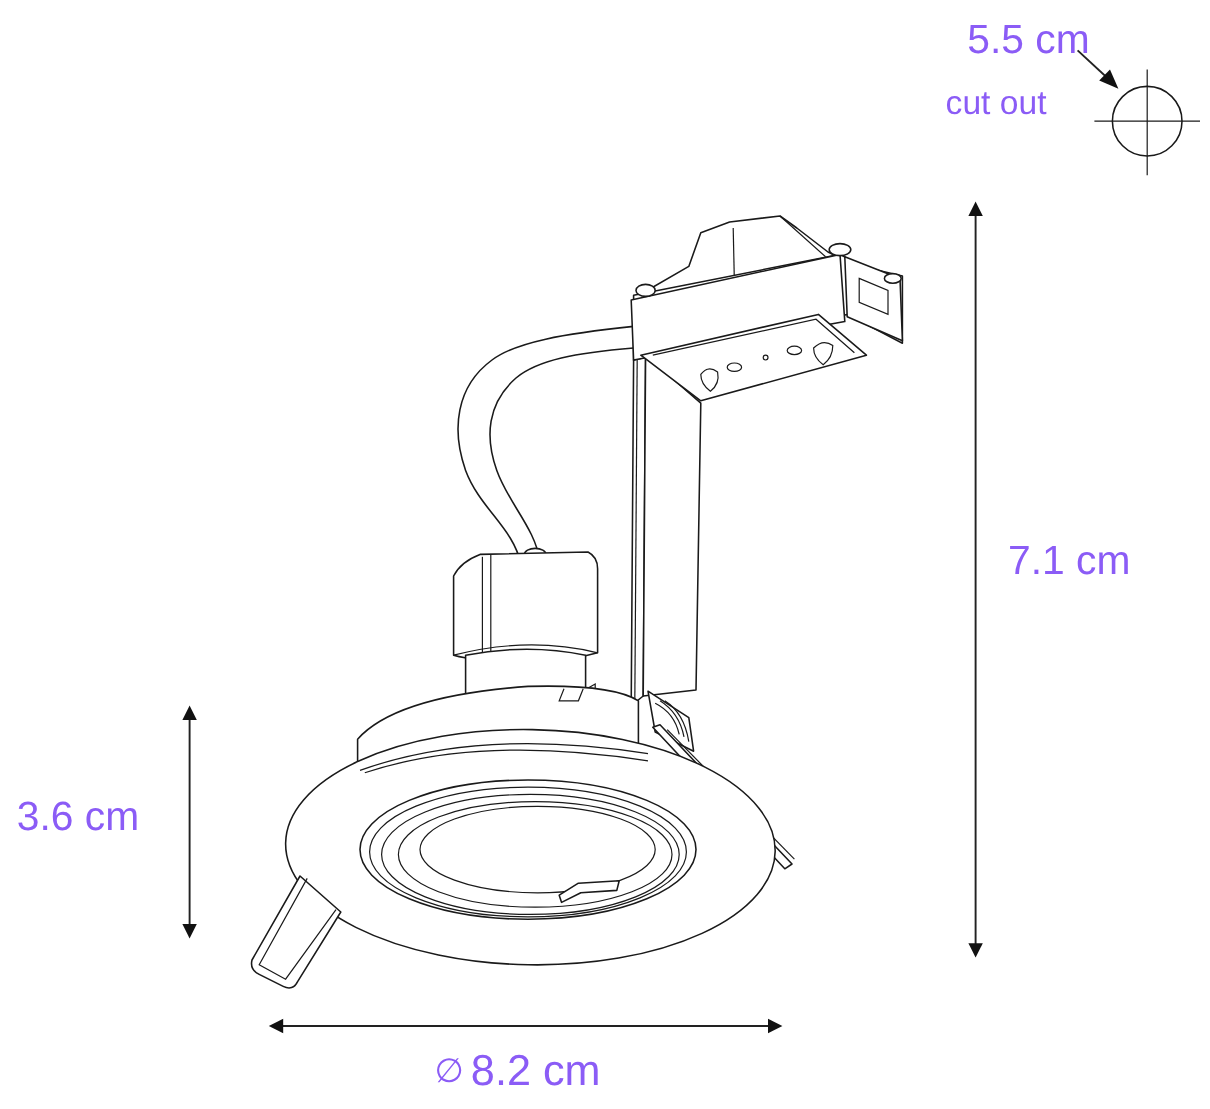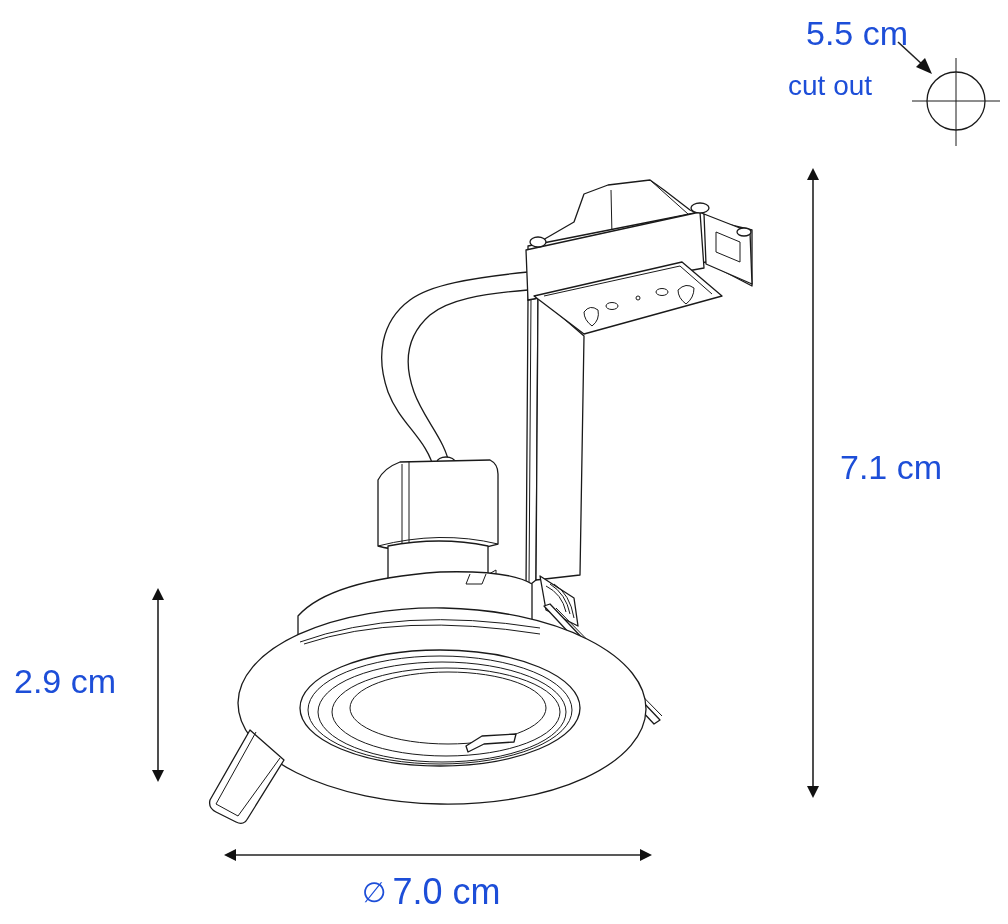--- a/index.html
+++ b/index.html
@@ -1,20 +1,20 @@
 <!DOCTYPE html>
 <html><head>
 <meta charset="utf-8">
 <style>
   html, body { margin: 0; padding: 0; background: #ffffff; }
   body { width: 1008px; height: 924px; position: relative; overflow: hidden;
          font-family: "Liberation Sans", sans-serif; color: #111111; }
   .canvas { position: absolute; left: 0; top: 0; width: 1008px; height: 924px; }
   .label { position: absolute; font-family: "Liberation Sans", sans-serif;
-           color: #1d4ed8; white-space: nowrap; line-height: 1; }
+           color: #8b5cf6; white-space: nowrap; line-height: 1; }
   .lbl-cutout-size { left: 806px; top: 16px; font-size: 34px; }
   .lbl-cutout-text { left: 788px; top: 72px; font-size: 28px; }
   .lbl-height { left: 840px; top: 450px; font-size: 34px; }
   .lbl-depth { left: 14px; top: 664px; font-size: 34px; }
   .lbl-diameter { left: 362px; top: 874px; font-size: 36px; }
   .lbl-diameter .sym { font-size: 28px; margin-right: 6px; position: relative; top: -2px; }
   svg .ln { fill: none; stroke: #1a1a1a; stroke-width: 1.3; stroke-linejoin: round; stroke-linecap: round; }
   svg .ln-thin { fill: none; stroke: #1a1a1a; stroke-width: 1; }
   svg .fillw { fill: #ffffff; stroke: #1a1a1a; stroke-width: 1.3; stroke-linejoin: round; }
   svg .dim { stroke: #222222; stroke-width: 1.6; fill: none; }
@@ -134,17 +134,17 @@
     <g>
       <path class="fillw" d="M250,730 L210,800 Q208,808 216,812 L236,822 Q244,826 248,818 L284,760 Z"></path>
       <path class="ln-thin" d="M256,732 L216,804 L238,816 L280,758"></path>
     </g>
   </svg>
 
   
   <div class="label lbl-cutout-size">5.5 cm</div>
   <div class="label lbl-cutout-text">cut out</div>
   <div class="label lbl-height">7.1 cm</div>
-  <div class="label lbl-depth">2.9 cm</div>
+  <div class="label lbl-depth">3.6 cm</div>
   <div class="label lbl-diameter">
-    <span class="sym">∅</span><span>7.0 cm</span>
+    <span class="sym">∅</span><span>8.2 cm</span>
   </div>
 </div>
 
 </body></html>

